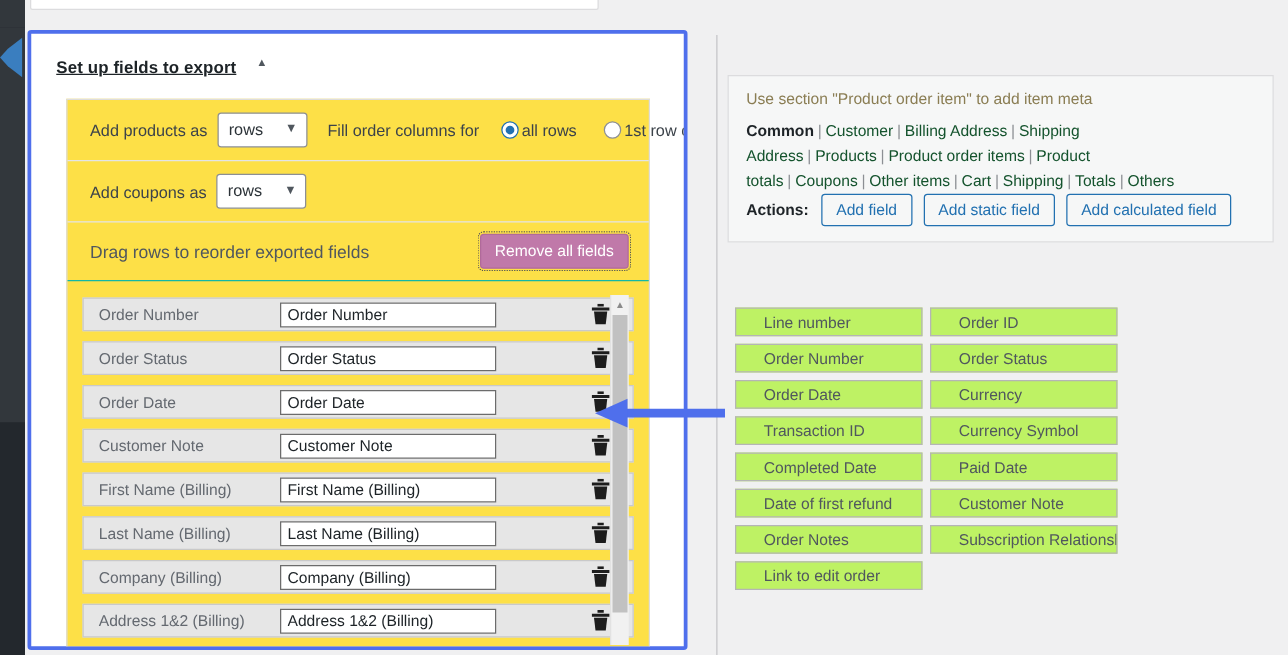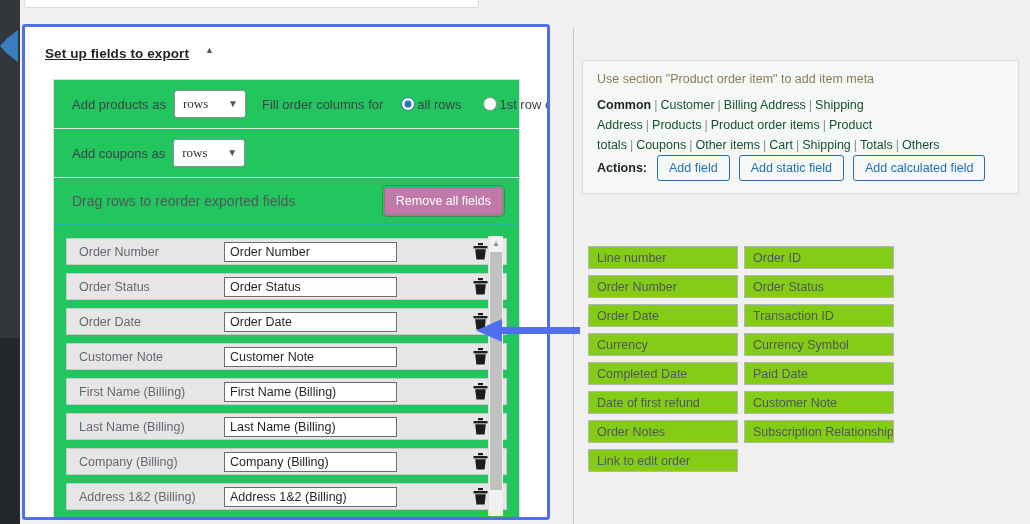--- a/index.html
+++ b/index.html
@@ -42,39 +42,39 @@
     margin:10px 0 0 10px;
     font-size:13.5px;font-weight:bold;color:#1d2327;
     text-decoration:underline;
     display:inline-block;
     letter-spacing:.1px;
   }
   .title-row{display:flex;align-items:center;gap:16px;padding-left:10px;padding-top:9px;}
   .title-caret{font-size:9px;color:#50575e;line-height:1;transform:translateY(2px);}
   .inner-card{
     position:absolute;left:28px;top:52px;width:467px;
-    background:#22c55e;
+    background:#fde047;
     border:1px solid #dcdcde;
     box-sizing:border-box;
     padding:0;
     height:440px;
   }
   .opt-row{
     display:flex;align-items:center;
     padding:10px 18px;
     gap:8px;
   }
   .opt-row.bordered{border-bottom:1px solid #e3e4e6;}
   .opt-label{font-size:13px;color:#3c434a;white-space:nowrap;}
   .wp-select{
     appearance:none;-webkit-appearance:none;
     background:#fff;
     border:1px solid #8c8f94;
     border-radius:3px;
-    font-family:Liberation Serif, serif;
+    font-family:Liberation Sans, sans-serif;
     font-size:13px;color:#2c3338;
     padding:4px 26px 4px 8px;
     min-width:72px;
     line-height:1.4;
     cursor:pointer;
   }
   .select-wrap{position:relative;display:inline-block;}
   .select-caret{
     position:absolute;right:8px;top:50%;transform:translateY(-55%);
     pointer-events:none;font-size:10px;color:#50575e;
@@ -194,25 +194,25 @@
     font-size:12.5px;
     padding:5px 11px;
     cursor:pointer;
   }
   .chip-grid{
     position:absolute;left:14px;top:218px;width:420px;
     display:grid;grid-template-columns:150px 150px;
     column-gap:6px;row-gap:6px;
   }
   .chip{
-    background:#84cc16;
+    background:#bef264;
     border:1px solid #b5b5b5;
     height:23px;
     display:flex;align-items:center;
-    padding-left:8px;
+    padding-left:22px;
     font-size:12.5px;color:#50575e;
     box-sizing:border-box;
     cursor:pointer;
     white-space:nowrap;overflow:hidden;
   }
   
   #annot-arrow{position:absolute;left:470px;top:316px;width:110px;height:30px;pointer-events:none;}
 </style>
 </head>
 <body>
@@ -374,22 +374,22 @@
       <button class="btn-secondary">Add calculated field</button>
     </div>
   </div>
 
   <div class="chip-grid" id="chip-grid">
       <div class="chip">Line number</div>
       <div class="chip">Order ID</div>
       <div class="chip">Order Number</div>
       <div class="chip">Order Status</div>
       <div class="chip">Order Date</div>
+      <div class="chip">Currency</div>
       <div class="chip">Transaction ID</div>
-      <div class="chip">Currency</div>
       <div class="chip">Currency Symbol</div>
       <div class="chip">Completed Date</div>
       <div class="chip">Paid Date</div>
       <div class="chip">Date of first refund</div>
       <div class="chip">Customer Note</div>
       <div class="chip">Order Notes</div>
       <div class="chip">Subscription Relationship</div>
       <div class="chip">Link to edit order</div>
     </div>
 </div>

